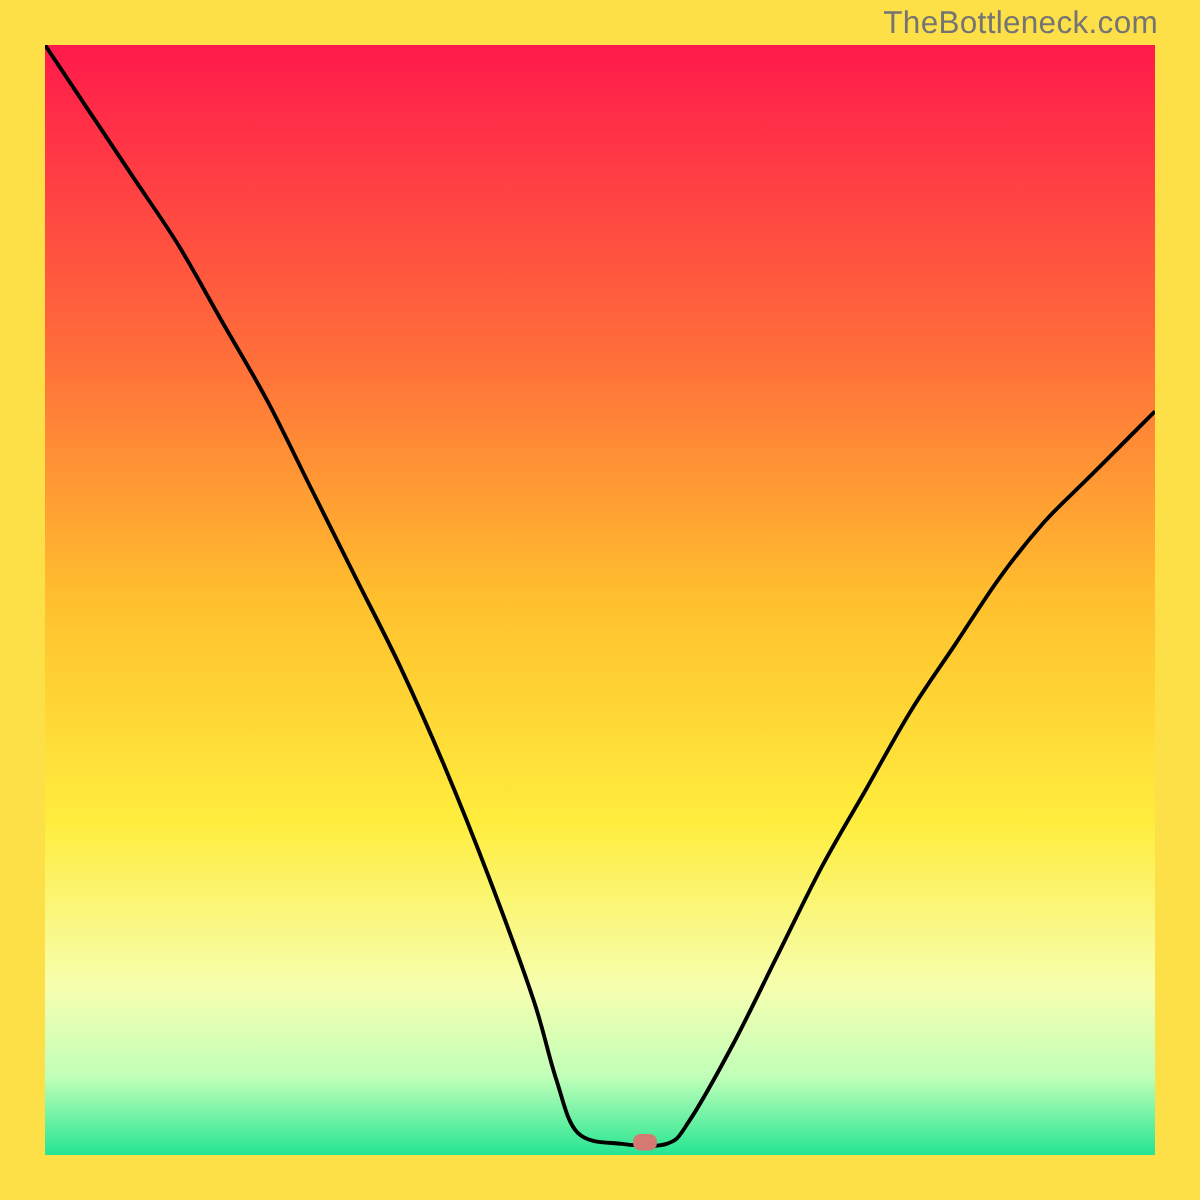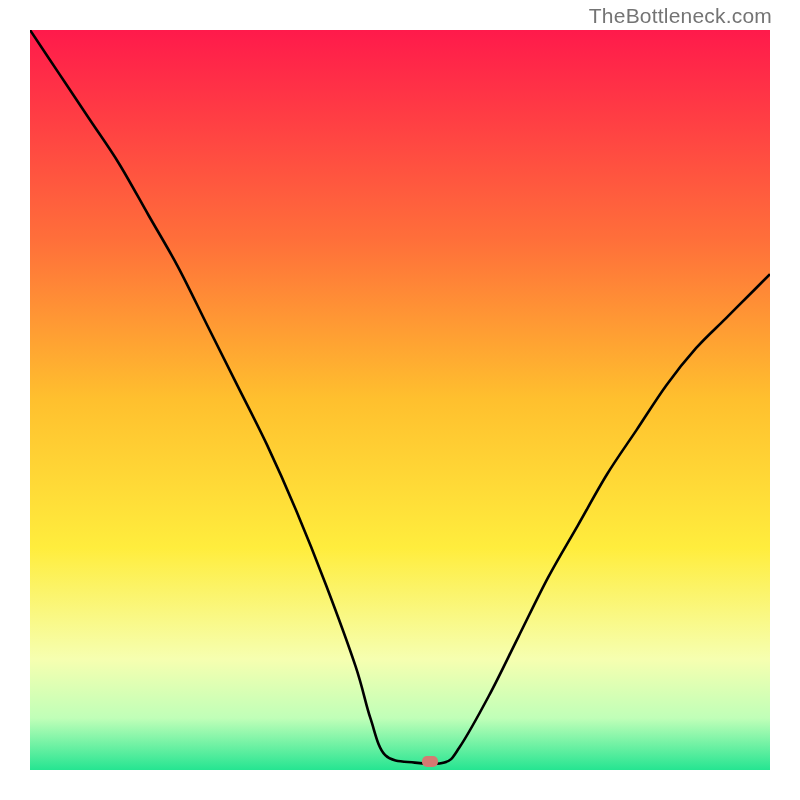--- a/index.html
+++ b/index.html
@@ -7,21 +7,21 @@
     padding: 0;
     width: 800px;
     height: 800px;
     background: #000;
     overflow: hidden;
   }
   .frame {
     position: relative;
     width: 800px;
     height: 800px;
-    background: #ffffff;
+    background: #fde047;
     box-sizing: border-box;
   }
   .plot-area {
     position: absolute;
     left: 30px;
     top: 30px;
     width: 740px;
     height: 740px;
     overflow: hidden;
   }

